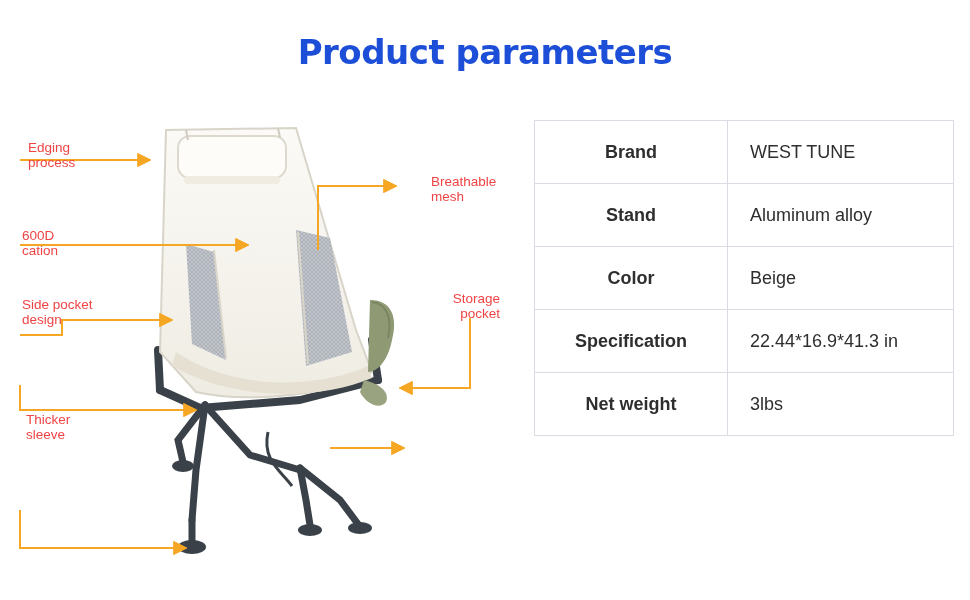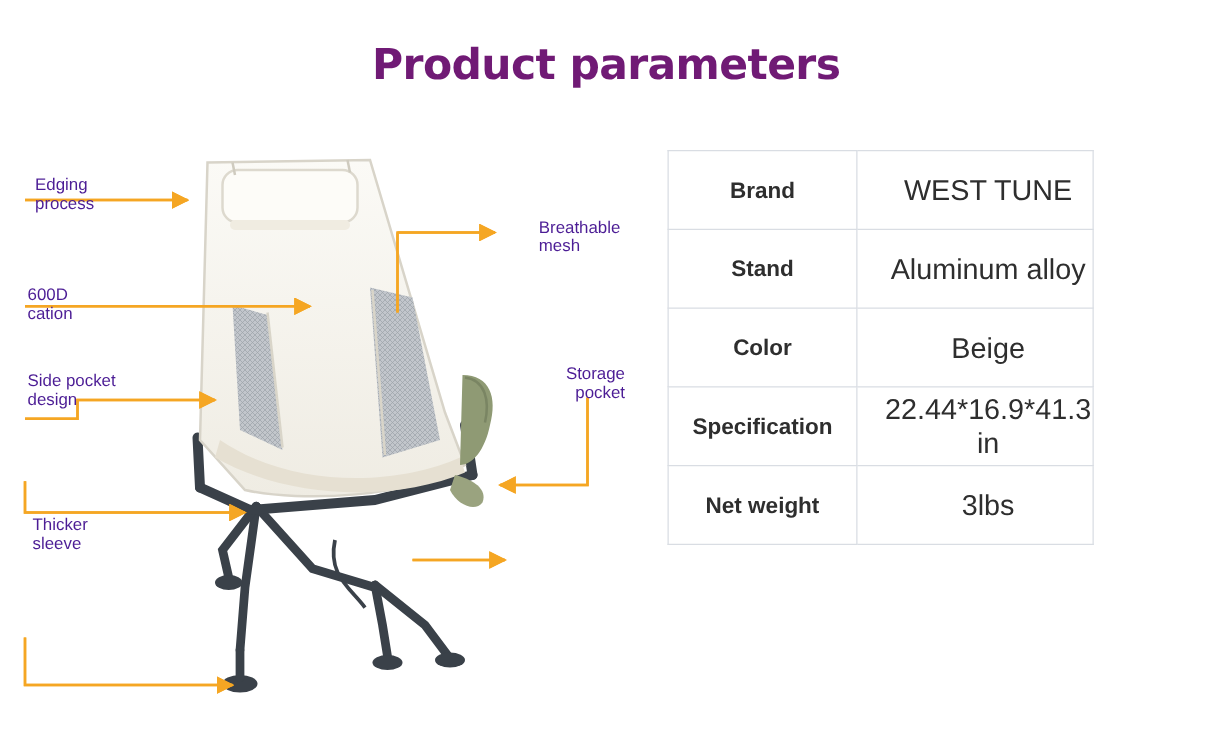--- a/index.html
+++ b/index.html
@@ -25,60 +25,59 @@
   .title {
     position: absolute;
     top: 32px;
     left: 0;
     width: 970px;
     text-align: center;
     font-family: "DejaVu Sans", sans-serif;
     font-weight: bold;
     font-size: 34px;
     letter-spacing: -0.5px;
-    color: #701a75;
+    color: #1d4ed8;
   }
 
   
   .param-table {
     position: absolute;
     left: 534px;
     top: 120px;
-    width: 341px;
+    width: 420px;
     border-collapse: collapse;
     background: #fff;
     border: 1px solid #d9dde3;
   }
   .param-table td {
     border: 1px solid #d9dde3;
     height: 60px;
     vertical-align: middle;
     color: #2e2e2e;
   }
   .param-table td.k {
     width: 190px;
     text-align: center;
     font-size: 18px;
     font-weight: bold;
     font-family: "Liberation Sans", sans-serif;
   }
   .param-table td.v {
     padding-left: 22px;
-    font-size: 23px;
+    font-size: 18px;
     font-family: "Liberation Sans", sans-serif;
     font-weight: normal;
-    text-align: center;
   }
 
   
   .lbl {
     position: absolute;
     font-family: "Liberation Sans", sans-serif;
     font-size: 13.5px;
-    color: #4c1d95;
+    color: #ef4444;
     line-height: 15px;
     white-space: pre-line;
   }
 
   
   .art {
     position: absolute;
     left: 0;
     top: 0;
     width: 970px;

